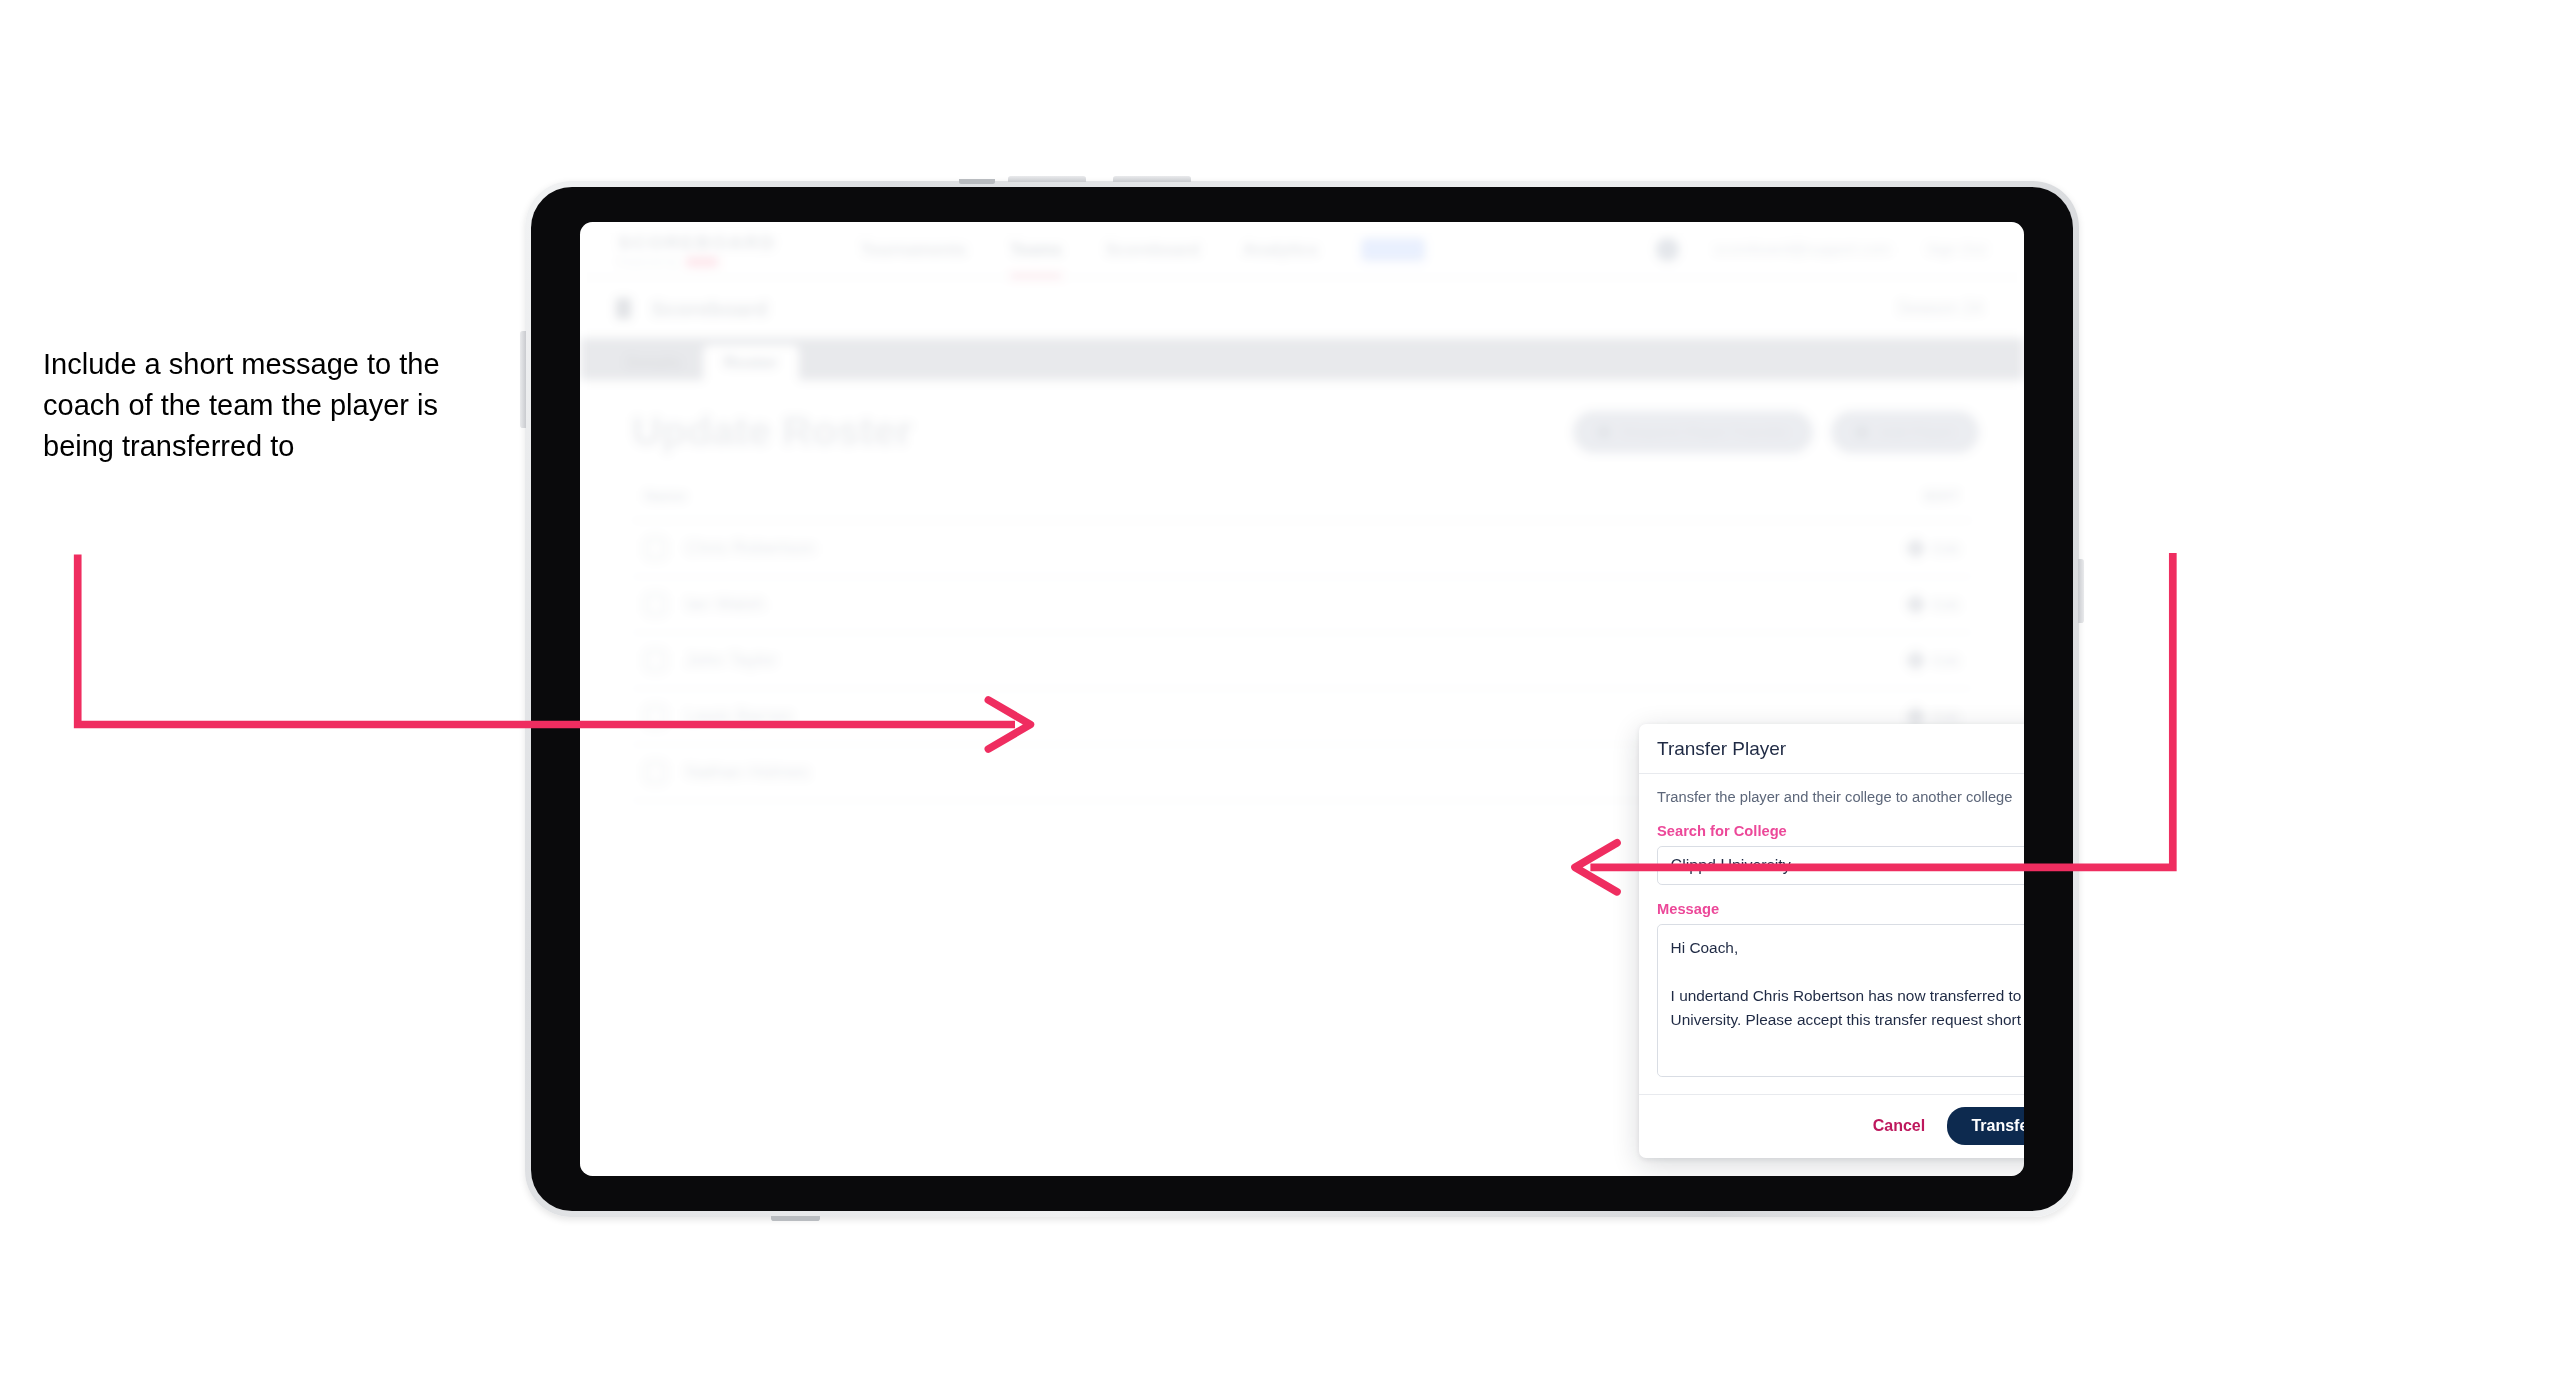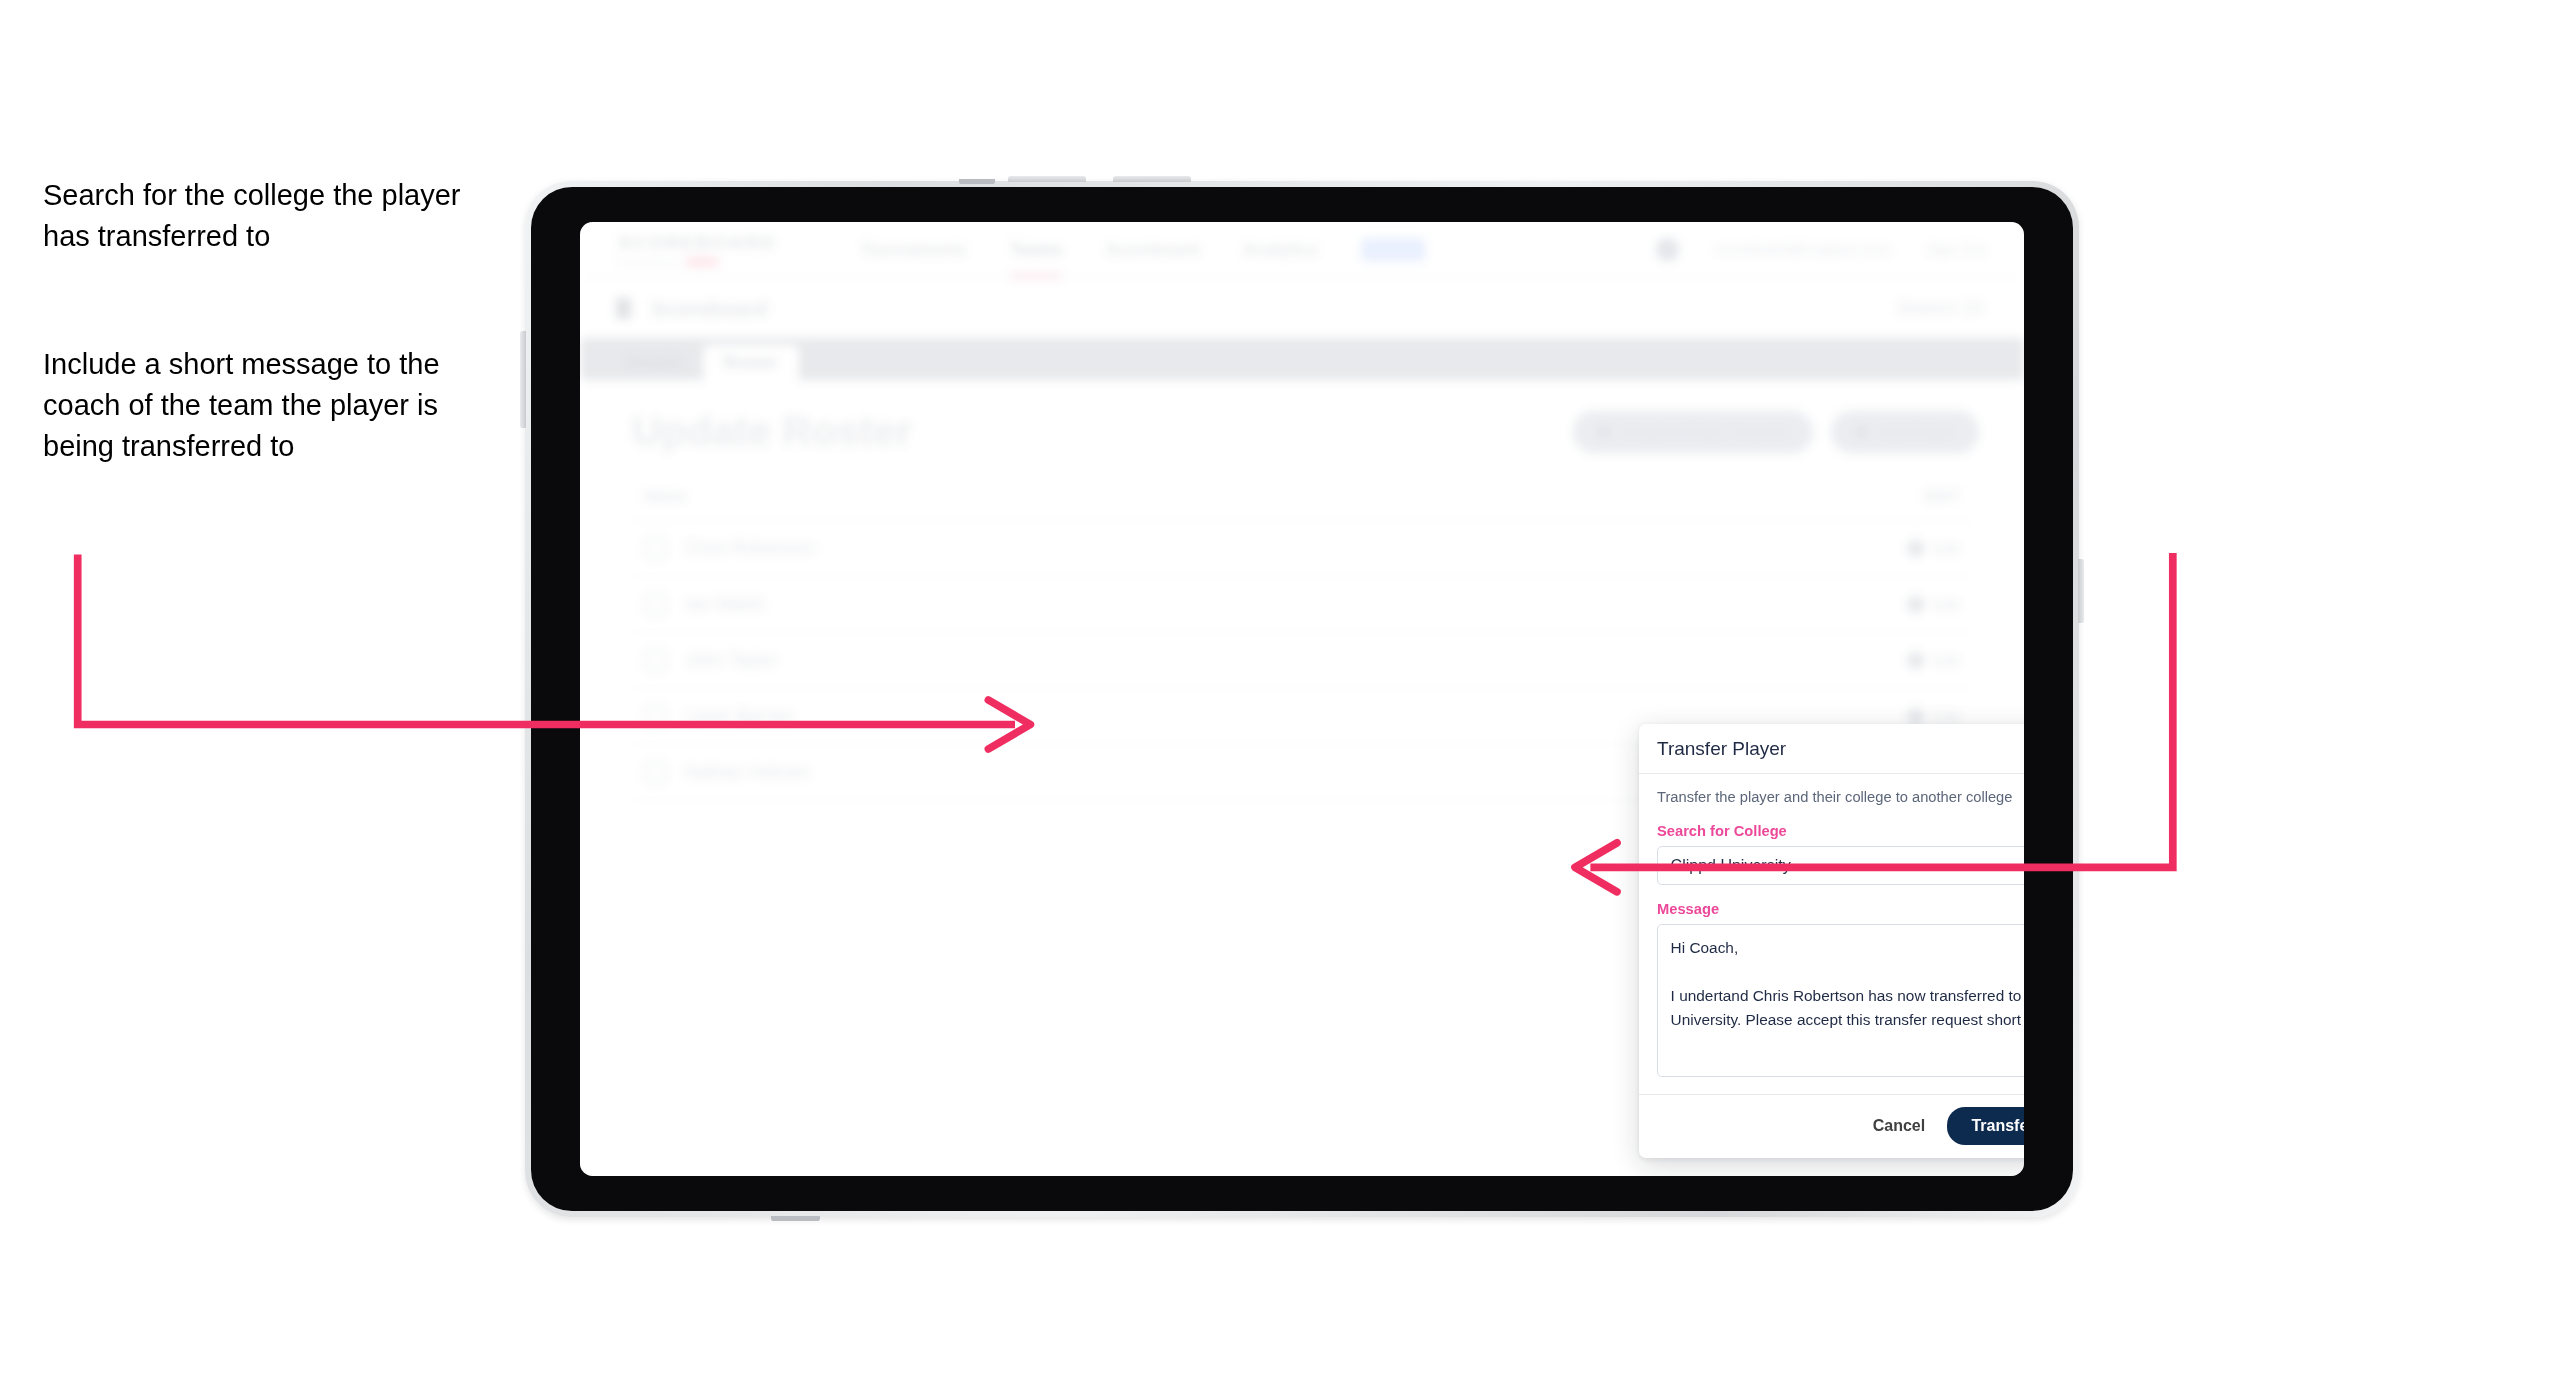--- a/index.html
+++ b/index.html
@@ -261,39 +261,38 @@
     background: #ffffff;
     white-space: pre-line;
     overflow: hidden;
   }
   .modal-foot {
     border-top: 0.7px solid #e8eaee;
     padding: 12.6px 18px;
     display: flex; align-items: center; justify-content: flex-end; gap: 18px;
   }
   .btn-cancel {
-    font-size: 16px; color: #404040; font-weight: 700;
+    font-size: 16px; color: #be185d; font-weight: 700;
     background: none; border: none; cursor: pointer;
     font-family: "Liberation Sans", sans-serif;
     padding: 7px 4.2px;
   }
   .btn-primary {
     background: #0d2a4f; color: #ffffff;
     font-size: 16px; font-weight: 700;
     border: none; border-radius: 18px;
     padding: 9.8px 24px; cursor: pointer;
     font-family: "Liberation Sans", sans-serif;
   }
 </style>
 </head>
 <body>
 
 <div id="stage">
 
-  <div class="annot" id="annot-left-1">Search for the college the player has transferred to</div>
 
   <div class="annot" id="annot-left-2">Include a short message to the coach of the team the player is being transferred to</div>
 
 
   <div id="tablet">
     <div class="tablet-outer"></div>
     <div class="nub-top-left"></div>
     <div class="btn-top" id="btn-top-a"></div>
     <div class="btn-top" id="btn-top-b"></div>
     <div class="btn-side-left"></div>

